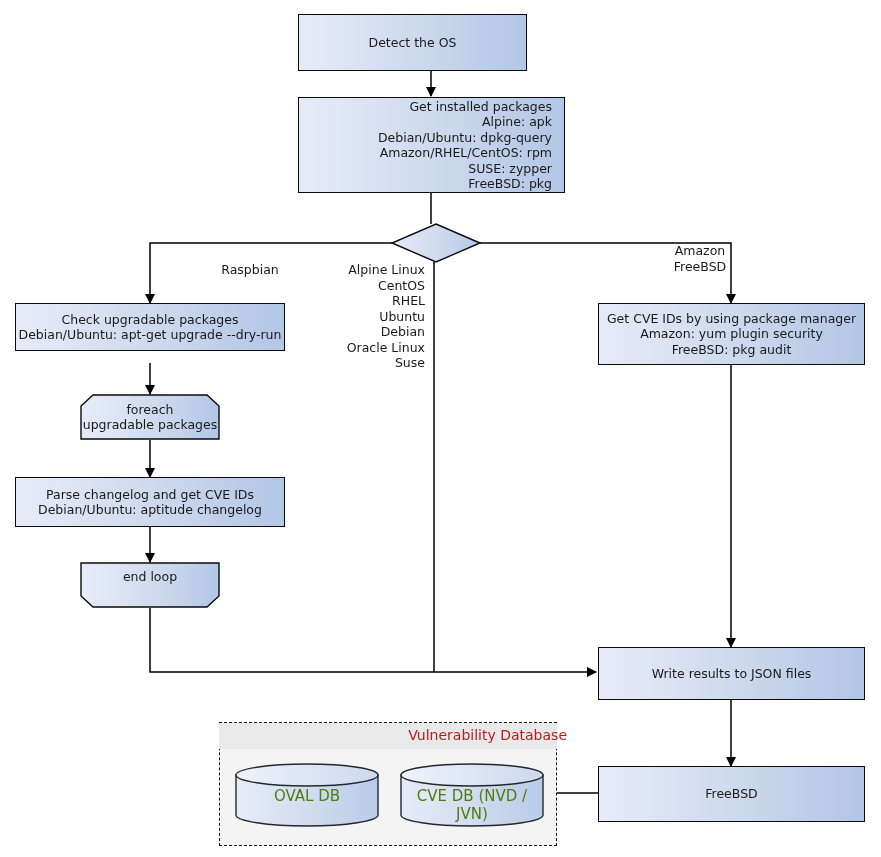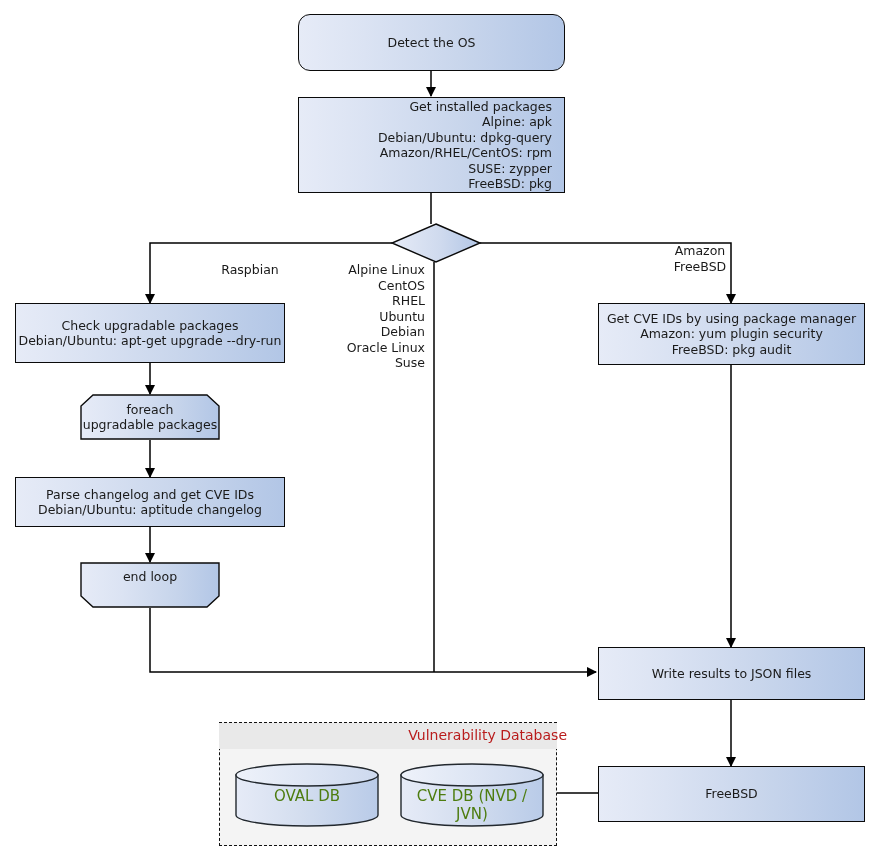--- a/index.html
+++ b/index.html
@@ -153,41 +153,41 @@
       <path d="M 150 608 L 150 672 L 596 672" marker-end="url(#arrow)"></path>
 
       <path d="M 731 365 L 731 647" marker-end="url(#arrow)"></path>
 
       <path d="M 731 700 L 731 766" marker-end="url(#arrow)"></path>
 
       <path d="M 557 793 L 598 793"></path>
     </g>
   </svg>
 
-  <div class="node box" id="node-detect-os" style="left:298px; top:14px; width:267px; height:57px;border-radius:12px;">Detect the OS</div>
+  <div class="node box" id="node-detect-os" style="left:298px; top:14px; width:229px; height:57px;">Detect the OS</div>
 
   <div class="node box rightalign" id="node-get-installed-packages" style="left:298px; top:97px; width:267px; height:96px;">Get installed packages
 Alpine: apk
 Debian/Ubuntu: dpkg-query
 Amazon/RHEL/CentOS: rpm
 SUSE: zypper
 FreeBSD: pkg</div>
 
   <svg id="decision-diamond" style="left:390px; top:222px;" width="92" height="42" viewBox="0 0 92 42" xmlns="http://www.w3.org/2000/svg">
     <defs>
       <linearGradient id="gradDiamond" x1="0" y1="0" x2="1" y2="0">
         <stop offset="0%" stop-color="#e6ebf7"></stop>
         <stop offset="55%" stop-color="#cfdaee"></stop>
         <stop offset="100%" stop-color="#b2c6e6"></stop>
       </linearGradient>
     </defs>
     <polygon points="46,2 90,21 46,40 2,21" fill="url(#gradDiamond)" stroke="#0a0a0a" stroke-width="1.4"></polygon>
   </svg>
 
-  <div class="node box" id="node-check-upgradable" style="left:15px; top:303px; width:270px; height:60px;">Check upgradable packages
+  <div class="node box" id="node-check-upgradable" style="left:15px; top:303px; width:270px; height:48px;">Check upgradable packages
 Debian/Ubuntu: apt-get upgrade --dry-run</div>
 
   <div class="node loopshape" id="node-foreach" style="left:80px; top:394px; width:140px; height:46px;">
     <svg style="position:absolute;left:0;top:0;" width="140" height="46" viewBox="0 0 140 46" xmlns="http://www.w3.org/2000/svg">
       <defs>
         <linearGradient id="gradForeach" x1="0" y1="0" x2="1" y2="0">
           <stop offset="0%" stop-color="#e6ebf7"></stop>
           <stop offset="30%" stop-color="#dbe3f3"></stop>
           <stop offset="70%" stop-color="#c6d4eb"></stop>
           <stop offset="100%" stop-color="#b2c6e6"></stop>

